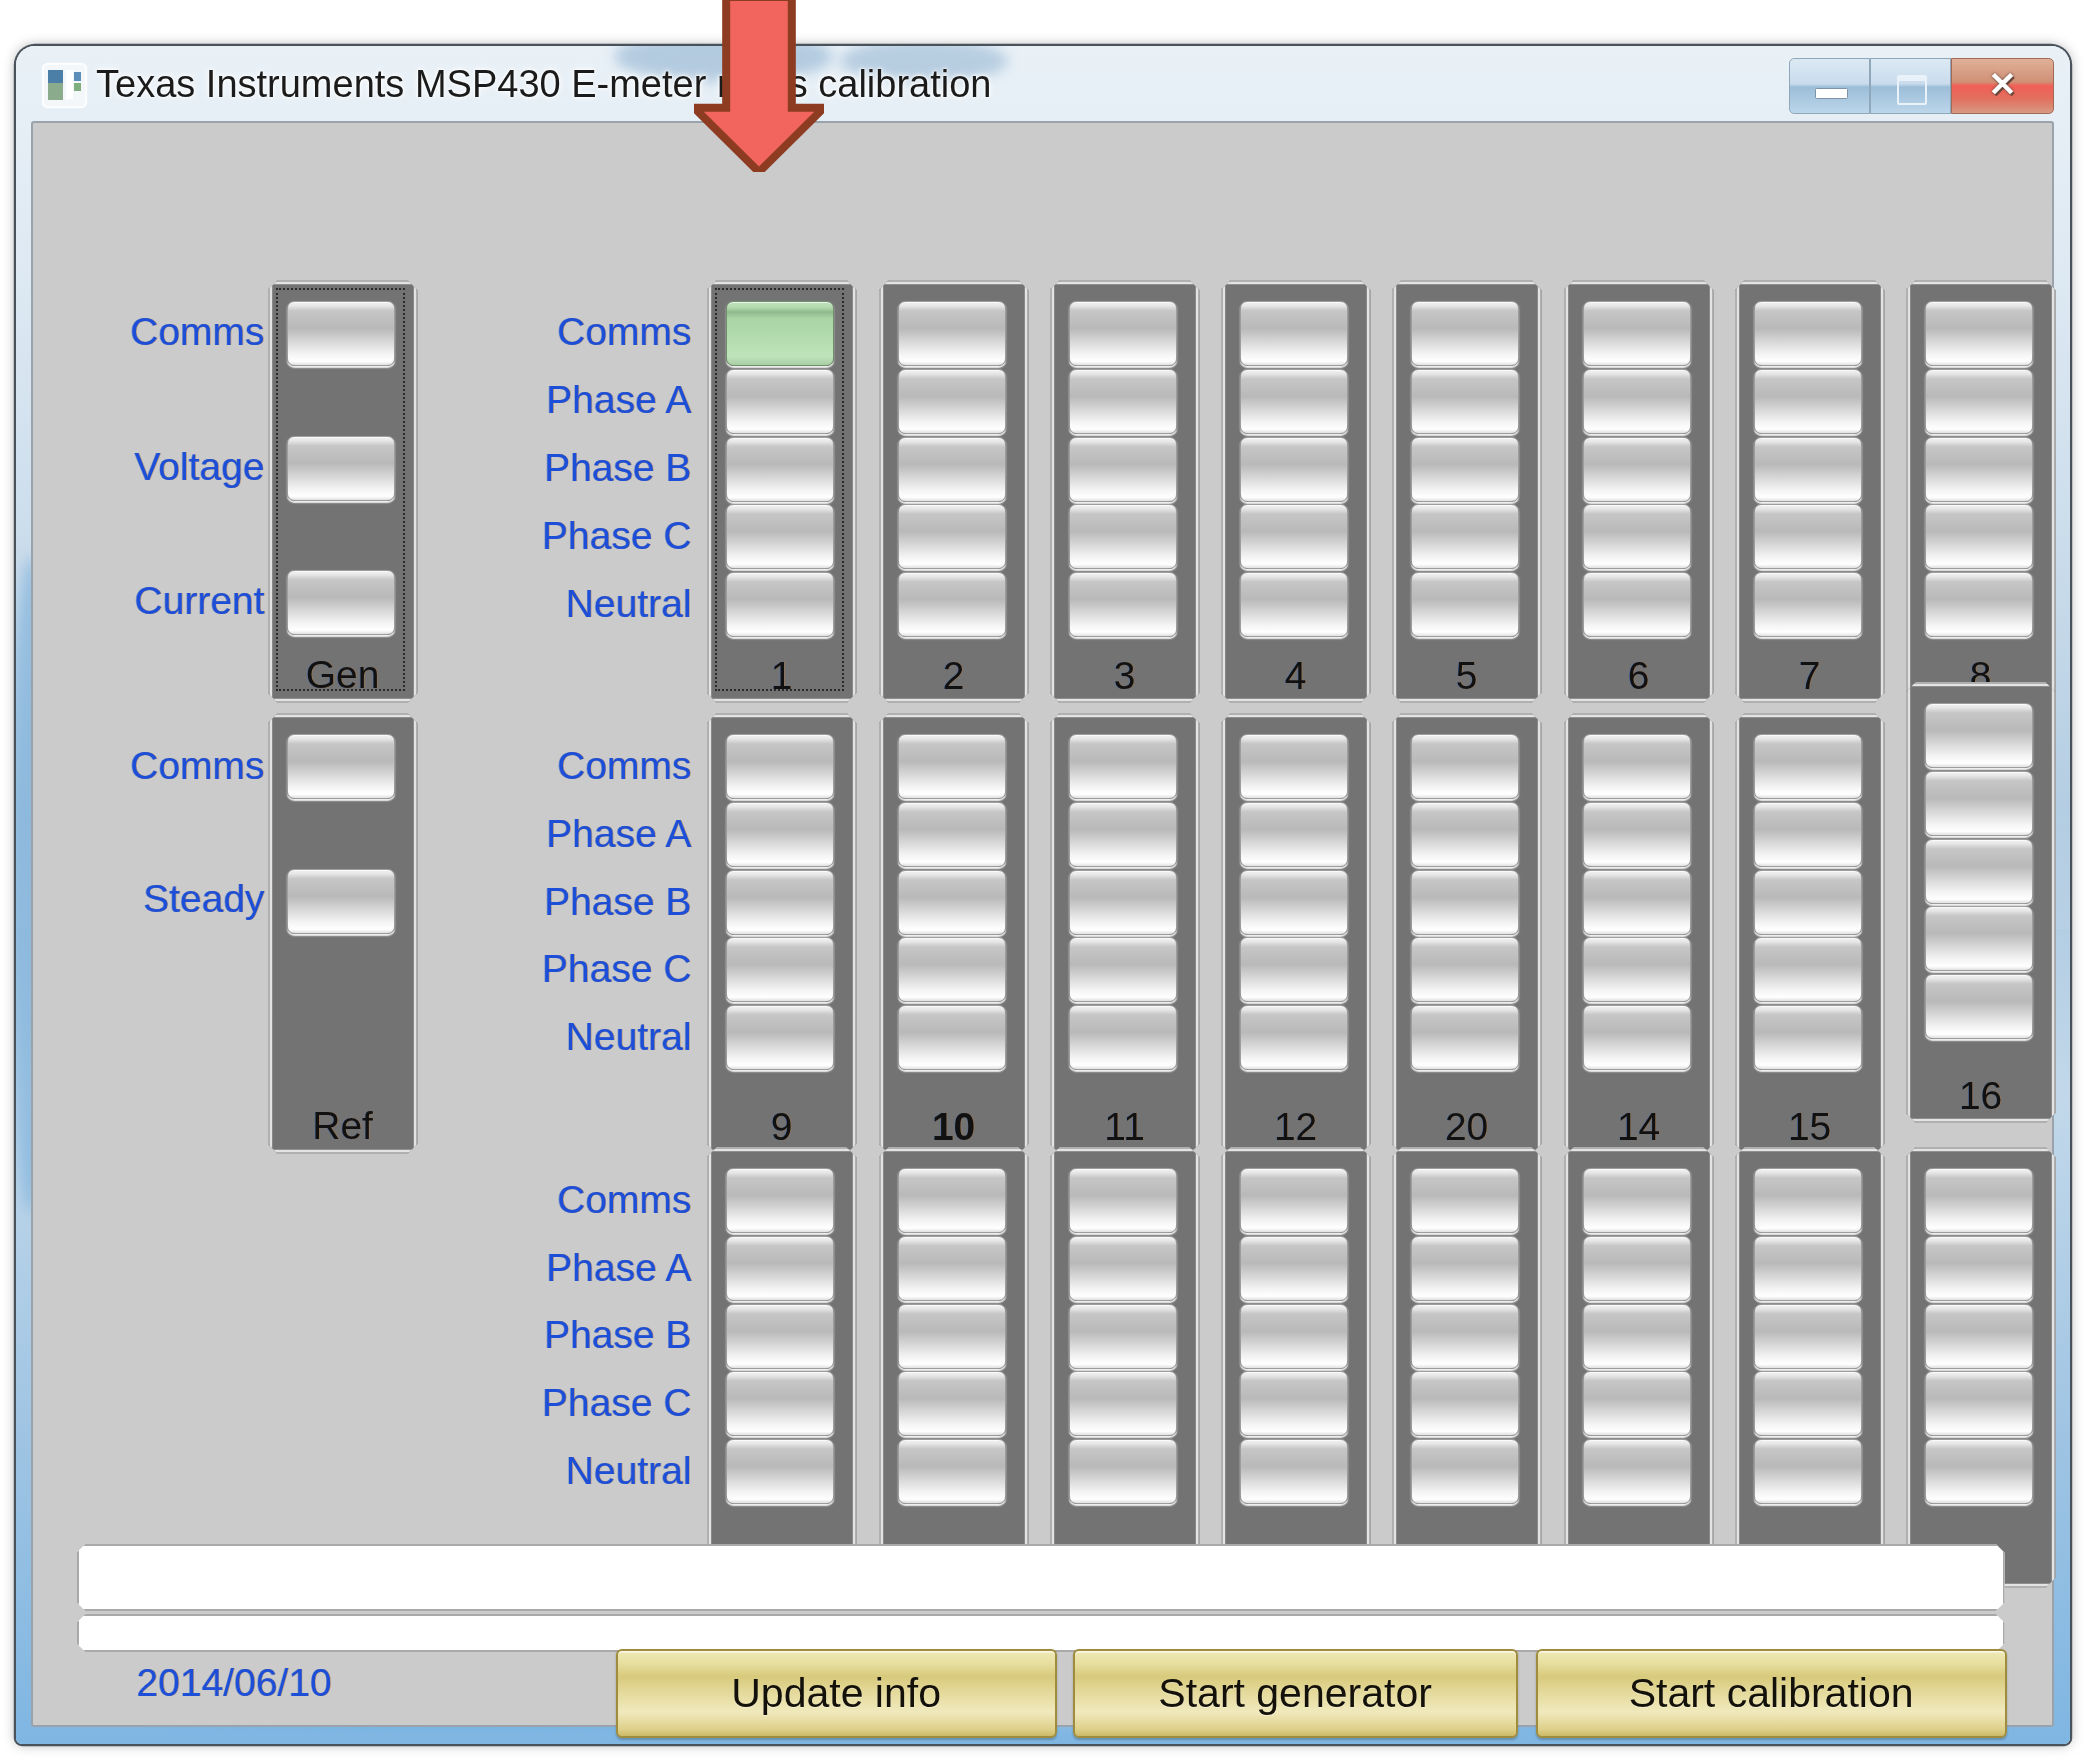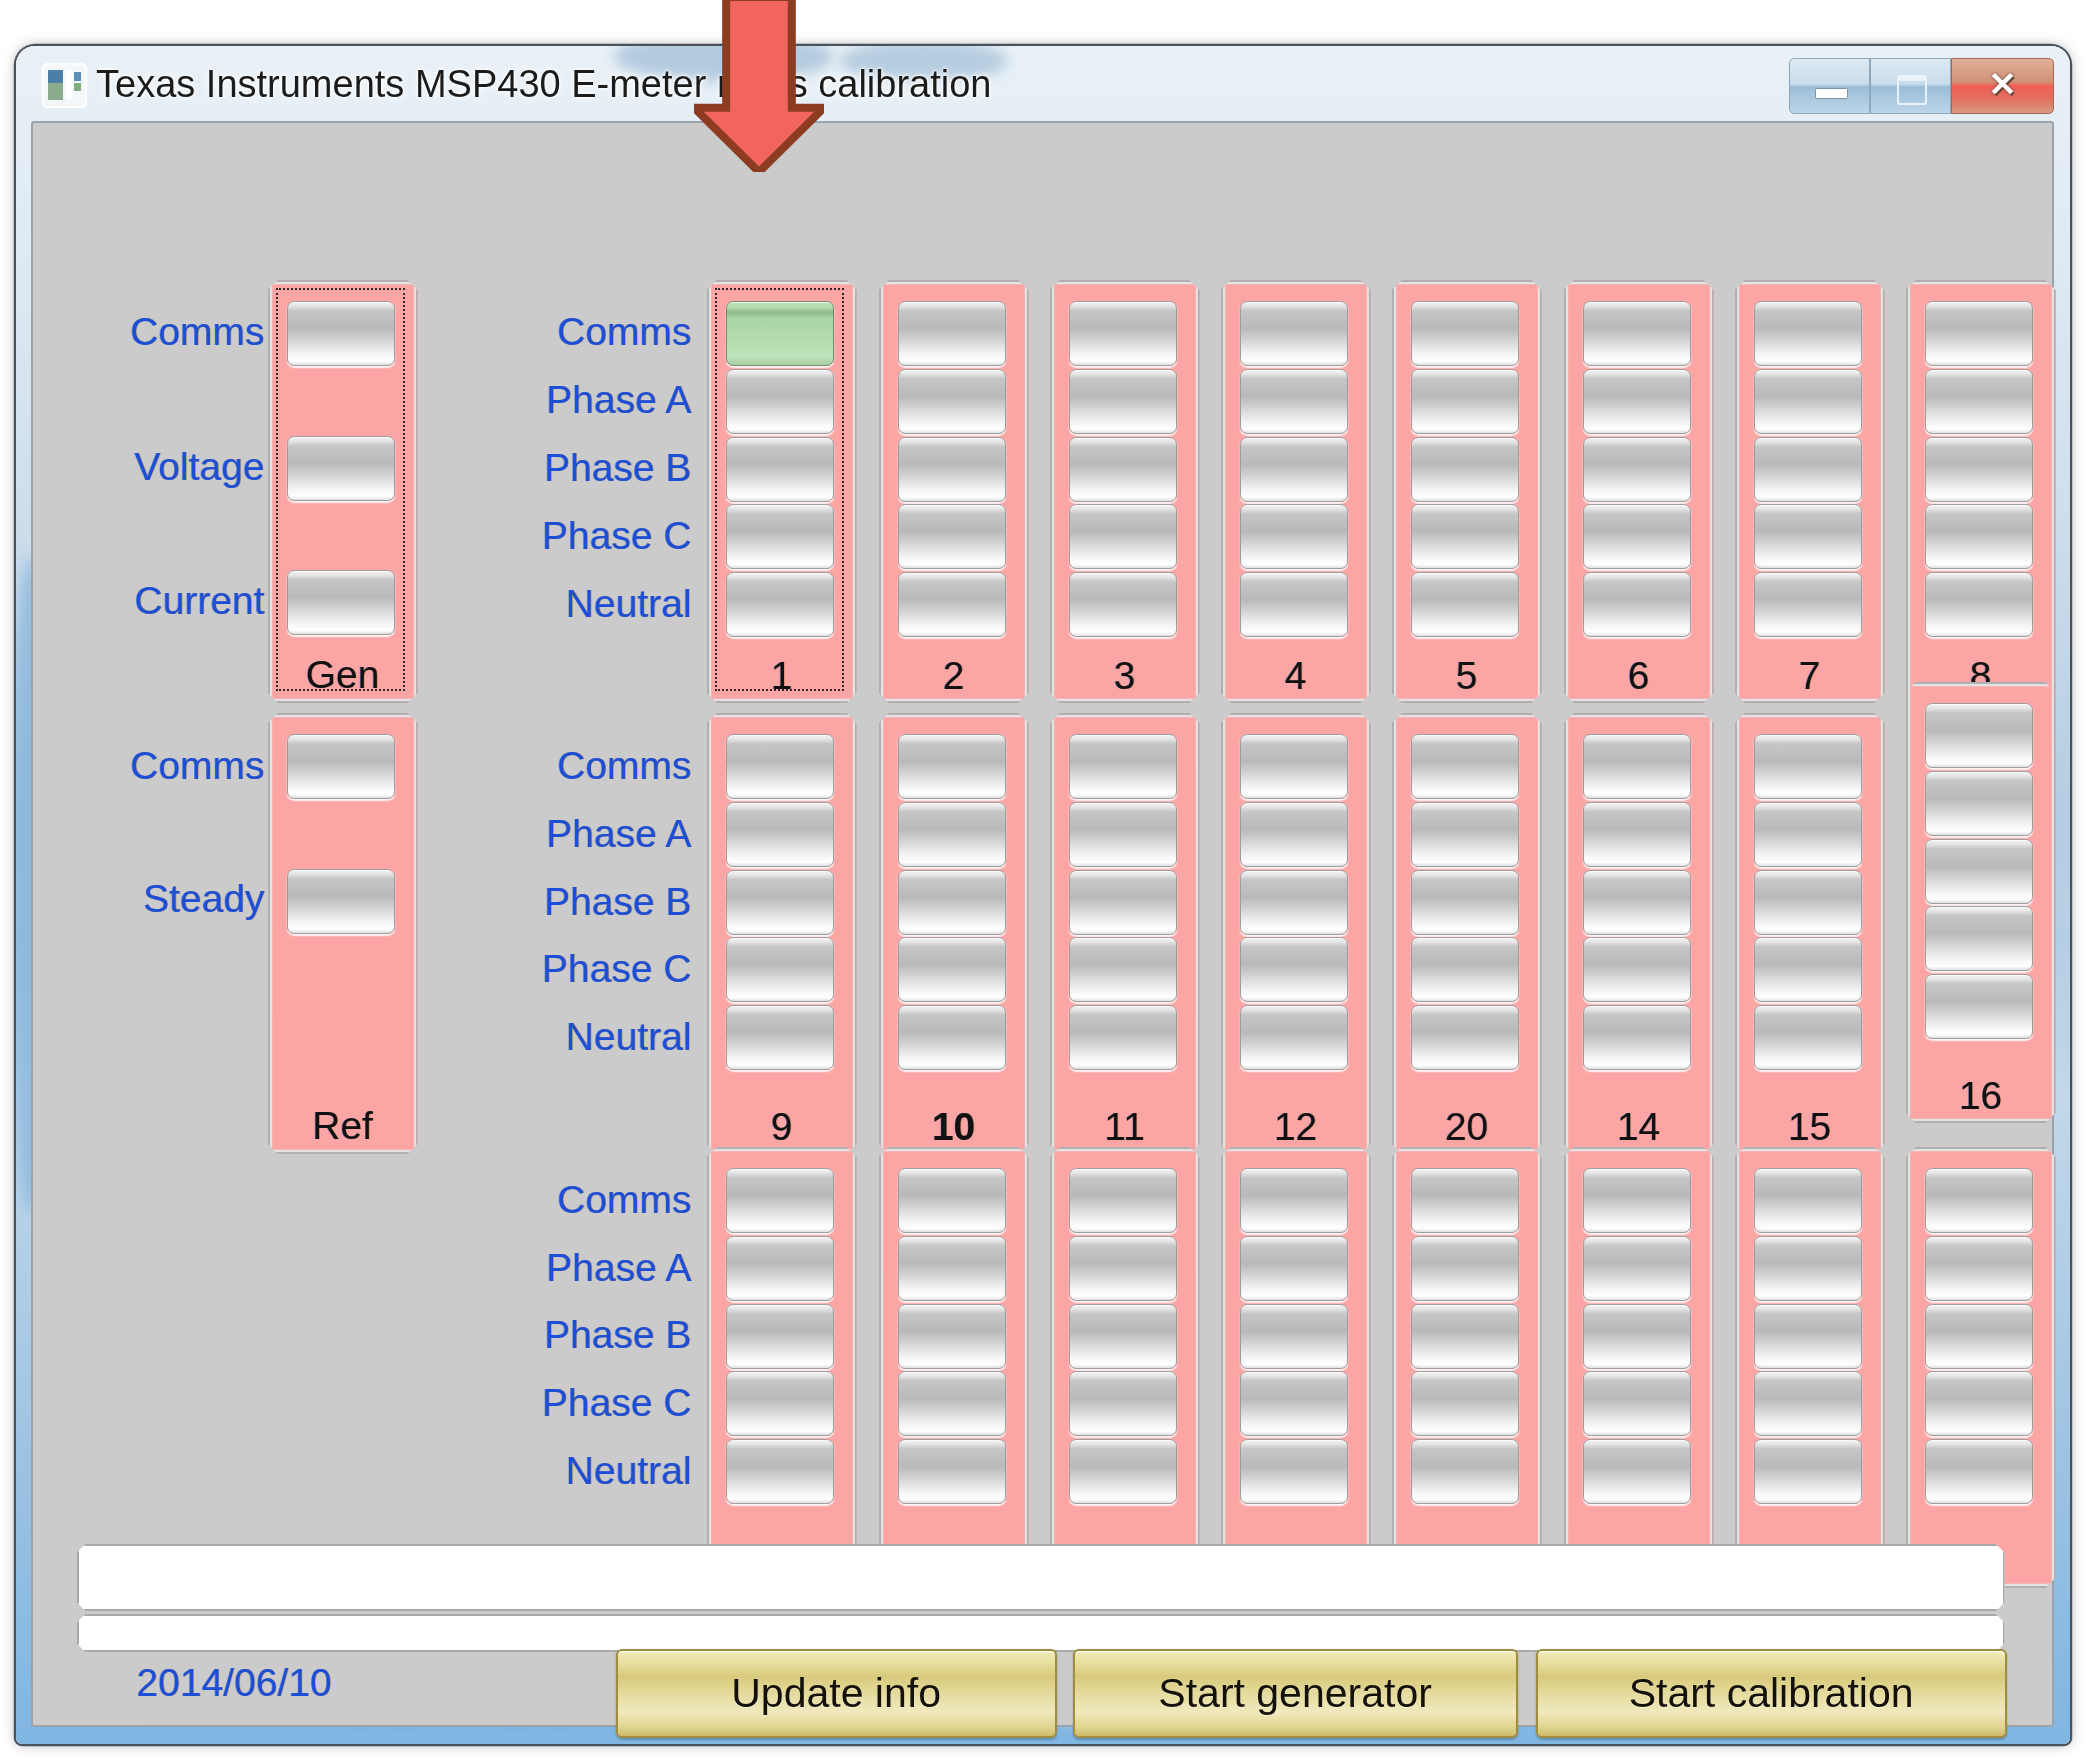--- a/index.html
+++ b/index.html
@@ -67,21 +67,21 @@
   
   .label{
     position:absolute;font-size:39px;color:#1d4ed8;white-space:nowrap;
     text-shadow:0.7px 0 0 rgba(180,120,60,.55),-0.7px 0 0 rgba(60,110,200,.5);
   }
   .label.r{text-align:right;}
 
   
   .gbox{
     position:absolute;
-    background:#fca5a5;
+    background:#737373;
     border:2.2px solid #b0b0b0;
     -webkit-clip-path:polygon(10.2px 0,calc(100% - 10.2px) 0,100% 10.2px,100% calc(100% - 10.2px),calc(100% - 10.2px) 100%,10.2px 100%,0 calc(100% - 10.2px),0 10.2px);
     clip-path:polygon(10.2px 0,calc(100% - 10.2px) 0,100% 10.2px,100% calc(100% - 10.2px),calc(100% - 10.2px) 100%,10.2px 100%,0 calc(100% - 10.2px),0 10.2px);
     box-shadow:inset 0 0 0 2.2px #e3e3e3;
   }
   .gbox .gbox-num{
     position:absolute;left:0;right:0;bottom:2.9px;text-align:center;font-size:39px;color:#111;
     text-shadow:0.7px 0 0 rgba(180,120,60,.55),-0.7px 0 0 rgba(60,110,200,.5);
   }
   .gbox .gbox-cap{

